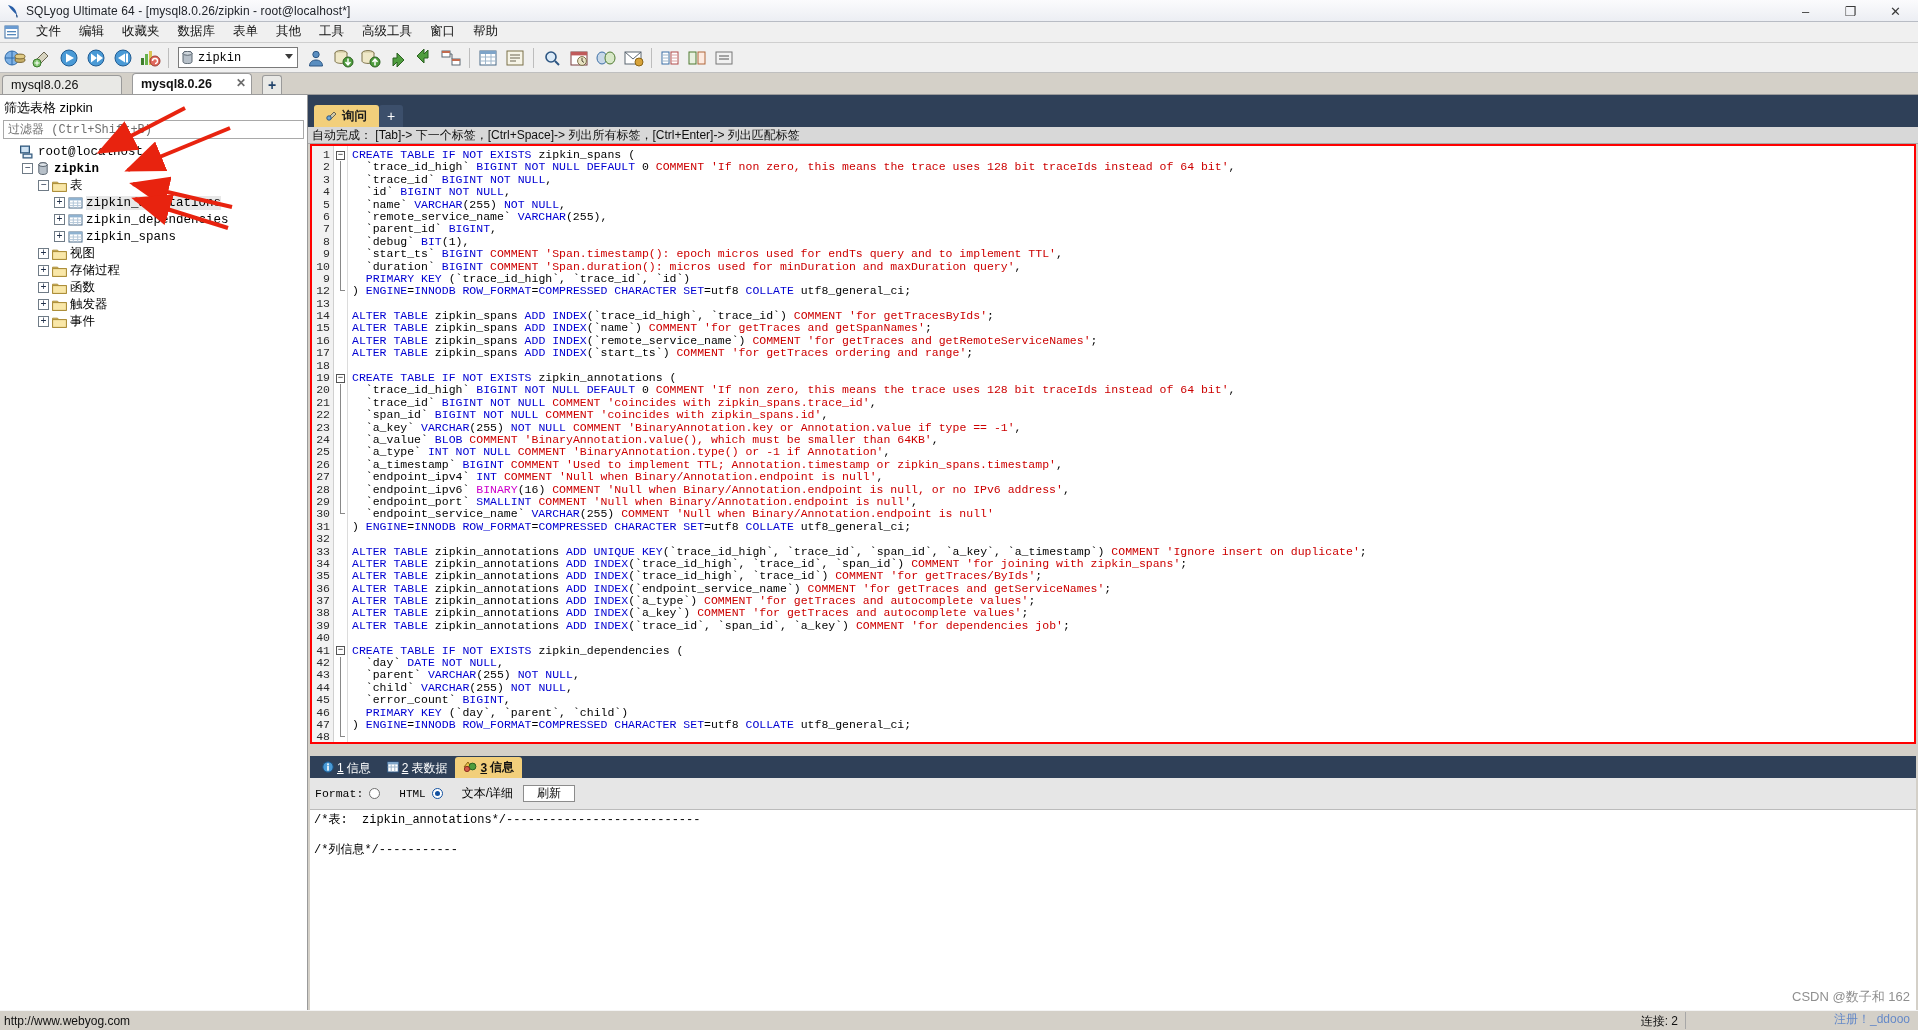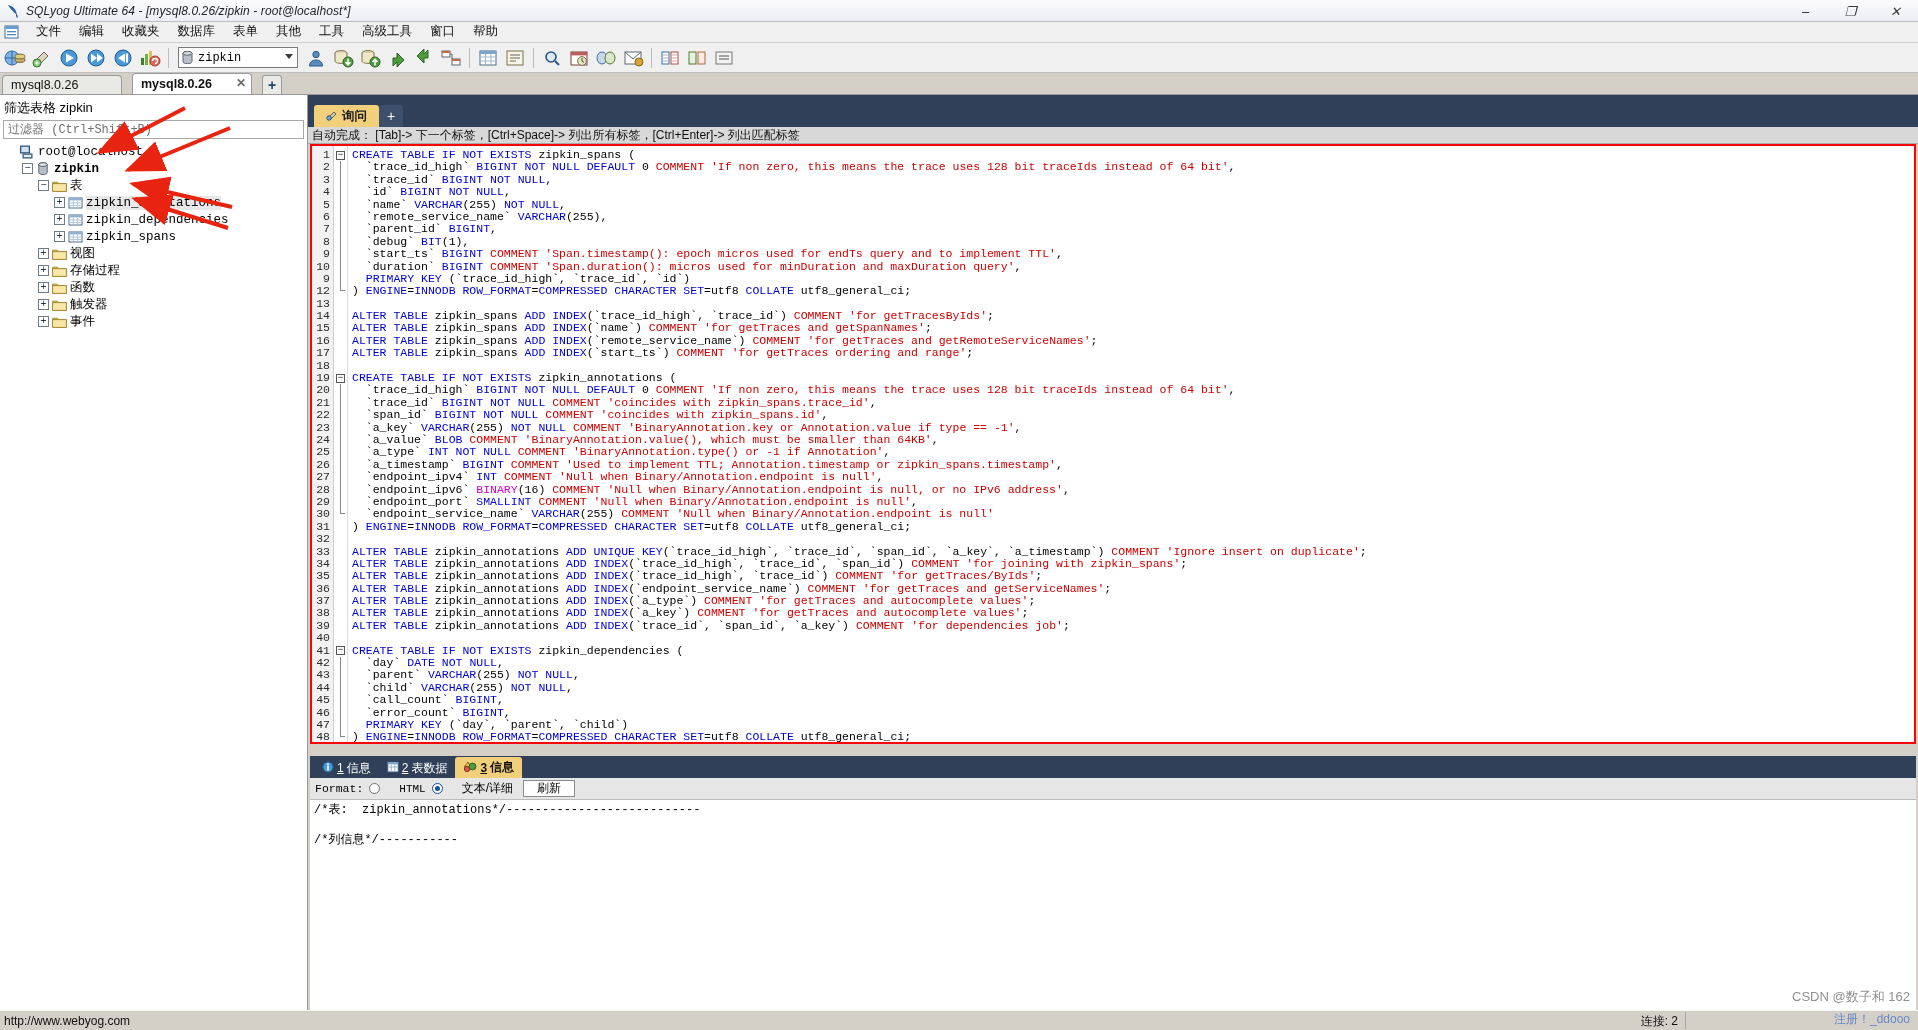--- a/index.html
+++ b/index.html
@@ -10,21 +10,21 @@
     font-size:12px;
     background:#d4d0c8;
     overflow:hidden;
     -webkit-font-smoothing:none;
   }
 
   
   #titlebar{
     height:22px; background:linear-gradient(#fbfbfd,#eceef3);
     border-bottom:1px solid #b8bcc4;
-    display:flex; align-items:center; position:relative;font-style:italic;
+    display:flex; align-items:center; position:relative;
   }
   #titlebar .tb-icon{
     width:16px;height:16px;margin-left:5px;margin-right:5px;
     position:relative;flex:0 0 auto;
   }
   #titlebar .tb-icon svg{display:block}
   #titlebar .tb-title{font-size:12px;color:#21242a;letter-spacing:.1px}
   #winbtns{position:absolute;right:0;top:0;height:22px;display:flex}
   #winbtns div{
     width:45px;height:22px;display:flex;align-items:center;justify-content:center;
@@ -149,21 +149,21 @@
     background:#d4d0c8;display:flex;flex-direction:column;
   }
   #restabs{height:22px;background:#2f4058;display:flex;align-items:flex-end;padding-left:4px}
   .rtab{
     height:20px;padding:0 8px;display:flex;align-items:center;gap:3px;
     font-size:12px;color:#fff;border-radius:3px 3px 0 0;
   }
   .rtab.active{background:#f2cf7b;color:#111;font-weight:bold;height:21px}
   .rtab u{text-decoration:underline}
   #formatbar{
-    height:22px;background:#e6e6e6;border-bottom:1px solid #bbb;
+    height:32px;background:#e6e6e6;border-bottom:1px solid #bbb;
     display:flex;align-items:center;gap:6px;padding-left:5px;font-size:12px;
   }
   #formatbar .flabel{font-family:"Liberation Mono",monospace;font-size:11.5px;color:#000}
   #formatbar label{display:flex;align-items:center;gap:19px;color:#000;font-size:12px}
   .radio{
     width:11px;height:11px;border-radius:50%;border:1px solid #6f6f6f;background:#fff;
     display:inline-block;position:relative;flex:0 0 auto;
   }
   .radio.on{border-color:#1452a0;background:#fff}
   .radio.on::after{
@@ -755,21 +755,20 @@
             <div class="ln"><span class="kw">ALTER</span> <span class="kw">TABLE</span> <span class="id">zipkin_annotations</span> <span class="kw">ADD</span> <span class="kw">INDEX</span>(<span class="id">`trace_id_high`</span>, <span class="id">`trace_id`</span>) <span class="cmt">COMMENT</span> <span class="str">'for getTraces/ByIds'</span>;</div>
             <div class="ln"><span class="kw">ALTER</span> <span class="kw">TABLE</span> <span class="id">zipkin_annotations</span> <span class="kw">ADD</span> <span class="kw">INDEX</span>(<span class="id">`endpoint_service_name`</span>) <span class="cmt">COMMENT</span> <span class="str">'for getTraces and getServiceNames'</span>;</div>
             <div class="ln"><span class="kw">ALTER</span> <span class="kw">TABLE</span> <span class="id">zipkin_annotations</span> <span class="kw">ADD</span> <span class="kw">INDEX</span>(<span class="id">`a_type`</span>) <span class="cmt">COMMENT</span> <span class="str">'for getTraces and autocomplete values'</span>;</div>
             <div class="ln"><span class="kw">ALTER</span> <span class="kw">TABLE</span> <span class="id">zipkin_annotations</span> <span class="kw">ADD</span> <span class="kw">INDEX</span>(<span class="id">`a_key`</span>) <span class="cmt">COMMENT</span> <span class="str">'for getTraces and autocomplete values'</span>;</div>
             <div class="ln"><span class="kw">ALTER</span> <span class="kw">TABLE</span> <span class="id">zipkin_annotations</span> <span class="kw">ADD</span> <span class="kw">INDEX</span>(<span class="id">`trace_id`</span>, <span class="id">`span_id`</span>, <span class="id">`a_key`</span>) <span class="cmt">COMMENT</span> <span class="str">'for dependencies job'</span>;</div>
             <div class="ln">&nbsp;</div>
             <div class="ln"><span class="kw">CREATE</span> <span class="kw">TABLE</span> <span class="kw">IF</span> <span class="kw">NOT</span> <span class="kw">EXISTS</span> <span class="id">zipkin_dependencies</span> (</div>
             <div class="ln">  <span class="id">`day`</span> <span class="kw">DATE</span> <span class="kw">NOT</span> <span class="kw">NULL</span>,</div>
             <div class="ln">  <span class="id">`parent`</span> <span class="kw">VARCHAR</span>(255) <span class="kw">NOT</span> <span class="kw">NULL</span>,</div>
             <div class="ln">  <span class="id">`child`</span> <span class="kw">VARCHAR</span>(255) <span class="kw">NOT</span> <span class="kw">NULL</span>,</div>
-            <div class="ln">  <span class="id">`call_count`</span> <span class="kw">BIGINT</span>,</div>
             <div class="ln">  <span class="id">`error_count`</span> <span class="kw">BIGINT</span>,</div>
             <div class="ln">  <span class="kw">PRIMARY</span> <span class="kw">KEY</span> (<span class="id">`day`</span>, <span class="id">`parent`</span>, <span class="id">`child`</span>)</div>
             <div class="ln">) <span class="kw">ENGINE</span>=<span class="kw">INNODB</span> <span class="kw">ROW_FORMAT</span>=<span class="kw">COMPRESSED</span> <span class="kw">CHARACTER</span> <span class="kw">SET</span>=<span class="id">utf8</span> <span class="kw">COLLATE</span> <span class="id">utf8_general_ci</span>;</div>
           </div>
       </div>
 
       <div id="resultpanel">
         <div id="restabs">
           <div class="rtab">
             <span>

